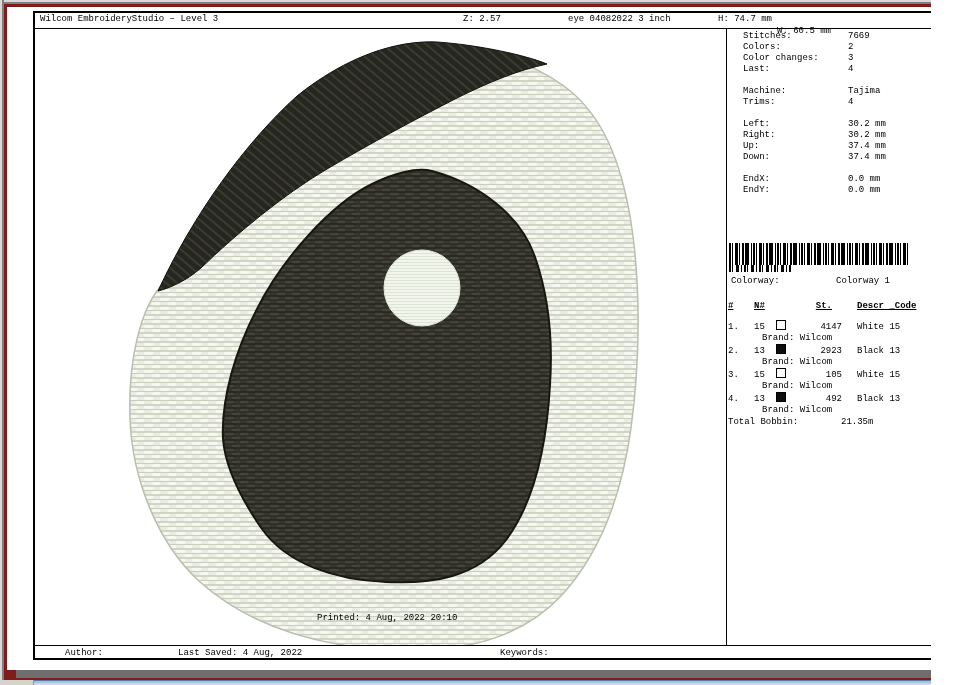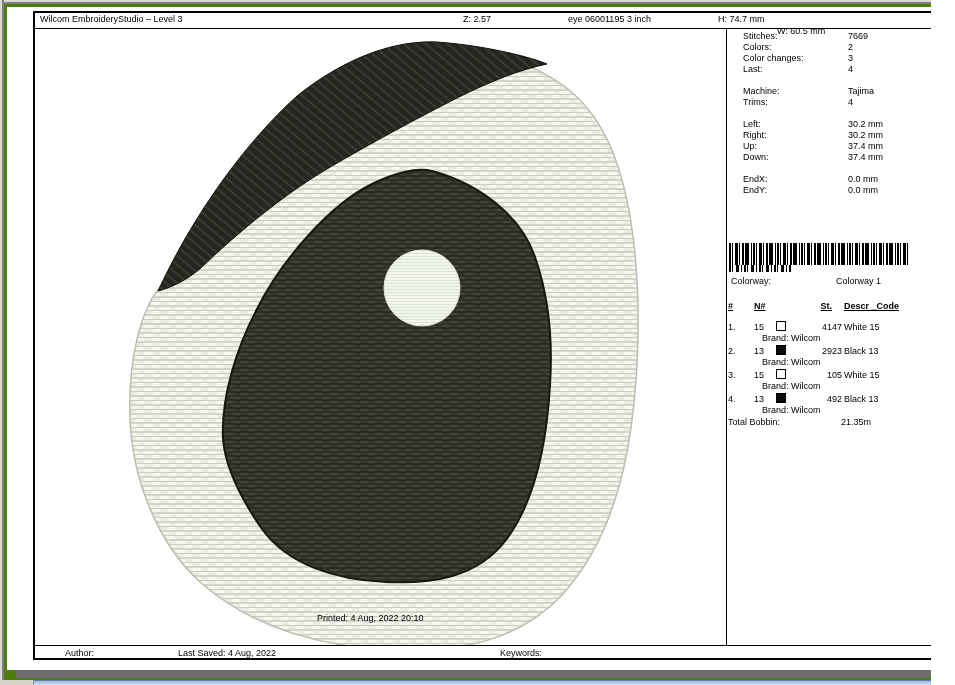--- a/index.html
+++ b/index.html
@@ -1,17 +1,17 @@
 <!DOCTYPE html>
 <html><head>
 <meta charset="utf-8">
 <style>
   html,body{margin:0;padding:0}
-  .screen{position:relative;width:931px;height:685px;background:#4d7c0f;overflow:hidden;
-          font-family:Liberation Sans, sans-serif}
+  .screen{position:relative;width:931px;height:685px;background:#7f1d1d;overflow:hidden;
+          font-family:Liberation Mono, monospace}
   .screen *{box-sizing:border-box}
   
   .edge{position:absolute}
   .edge-top-light{left:0;top:0;width:955px;height:2px;background:#d9d9d9}
   .edge-top-dark{left:0;top:2px;width:955px;height:2px;background:#7f7f7f}
   .edge-left-light{left:0;top:0;width:2px;height:685px;background:#d9d9d9}
   .edge-left-dark{left:2px;top:0;width:2px;height:685px;background:#7f7f7f}
   .edge-right-light{left:953px;top:0;width:2px;height:685px;background:#c9c9c9}
   
   .page{position:absolute;left:7px;top:7px;width:938px;height:663px;background:#ffffff}
@@ -40,21 +40,21 @@
   .bc2{position:absolute;left:2px;top:236px;width:62px;height:7px;
       background:repeating-linear-gradient(90deg,#000 0 2px,#fff 2px 3px,#000 3px 4px,#fff 4px 7px,#000 7px 10px,#fff 10px 12px,#000 12px 13px,#fff 13px 15px)}
   .cw{position:absolute;left:4px;top:247px;display:flex;width:200px}
   .threads{position:absolute;left:1px;top:271px;width:206px}
   .trow{display:flex;height:12px;align-items:center}
   .hdr{margin-bottom:9px}
   .hdr span{font-weight:bold;text-decoration:underline}
   .c1{width:26px}.c2{width:22px}.c3{width:22px}
   .c4{width:44px;text-align:right}
   .hdr .c4{padding-right:10px}
-  .c5{margin-left:2px}
+  .c5{margin-left:15px}
   .hn{width:44px}
   .brand{margin-left:34px;height:11px;line-height:11px}
   .titem{margin-bottom:1px}
   .sw{width:10px;height:10px;border:1px solid #000;display:inline-block}
   .total{display:flex}
   .tot-l{width:113px}
 </style>
 </head>
 <body>
 
@@ -67,21 +67,21 @@
   <div class="edge edge-right-light"></div>
 
   <div class="shadow-r"></div>
   <div class="shadow-b"></div>
 
   <div class="page">
     <div class="frame">
 
       <span class="t" style="left:5px;top:1px">Wilcom EmbroideryStudio – Level 3</span>
       <span class="t" style="left:428px;top:1px">Z: 2.57</span>
-      <span class="t" style="left:533px;top:1px">eye 06001195 3 inch</span>
+      <span class="t" style="left:533px;top:1px">eye 04082022 3 inch</span>
       <span class="t" style="left:683px;top:1px">H: 74.7 mm</span>
       <span class="t" style="left:742px;top:13px">W: 60.5 mm</span>
       <div class="sep sep-header"></div>
 
       <svg class="design-svg" viewBox="35 29 690 616">
         <defs>
           <pattern id="pw" width="16" height="9" patternUnits="userSpaceOnUse">
             <rect width="16" height="9" fill="#e9ece2"></rect>
             <ellipse cx="4.5" cy="2.2" rx="5.2" ry="1.9" fill="#f7f9f0"></ellipse>
             <ellipse cx="12.5" cy="6.7" rx="5.2" ry="1.9" fill="#f7f9f0"></ellipse>

